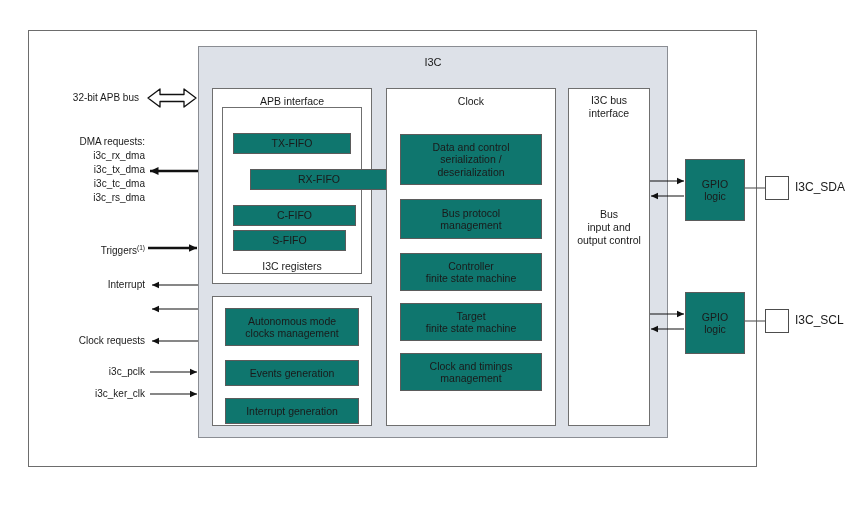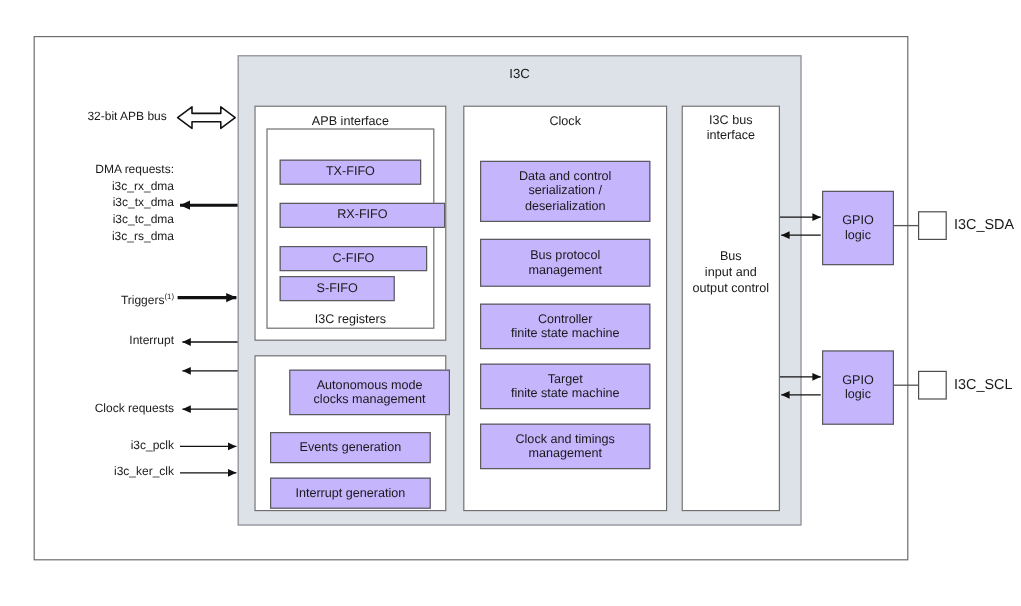--- a/index.html
+++ b/index.html
@@ -28,21 +28,21 @@
   .panel-busif{left:568px;top:88px;width:82px;height:338px;}
 
   .panel-title{position:absolute;left:0;right:0;text-align:center;
        font-size:10.5px;line-height:13px;color:#1a1a1a;}
 
   
   .regs-frame{left:222px;top:107px;width:140px;height:167px;
        background:#fff;border:1.2px solid #6f6f6f;}
 
   
-  .blk{background:#c4b5fd;border:1.2px solid #5b5b5b;
+  .blk{background:#0f766e;border:1.2px solid #5b5b5b;
        display:flex;align-items:center;justify-content:center;
        text-align:center;font-size:10.5px;line-height:12.5px;color:#1a1a1a;}
 
   
   .pin{background:#ffffff;border:1.2px solid #4d4d4d;}
   .pin-label{position:absolute;font-size:12px;line-height:13px;color:#1a1a1a;white-space:nowrap;}
 
   
   .sig{position:absolute;font-size:10px;line-height:12.2px;color:#1a1a1a;white-space:nowrap;}
   .sig.right{text-align:right;}
@@ -75,27 +75,27 @@
   <div class="sig right" style="left:0px;top:335px;width:145px;">Clock requests</div>
   <div class="sig right" style="left:0px;top:366px;width:145px;">i3c_pclk</div>
   <div class="sig right" style="left:0px;top:388px;width:145px;">i3c_ker_clk</div>
 
   <div class="abs panel panel-apb-top">
     <div class="panel-title" style="top:6px;">APB interface</div>
   </div>
   <div class="abs regs-frame"></div>
 
   <div class="abs blk" style="left:233px;top:133px;width:118px;height:21px;">TX-FIFO</div>
-  <div class="abs blk" style="left:233px;top:169px;width:138px;height:21px;">RX-FIFO</div>
+  <div class="abs blk" style="left:250px;top:169px;width:138px;height:21px;">RX-FIFO</div>
   <div class="abs blk" style="left:233px;top:205px;width:123px;height:21px;">C-FIFO</div>
-  <div class="abs blk" style="left:233px;top:230px;width:96px;height:21px;">S-FIFO</div>
+  <div class="abs blk" style="left:233px;top:230px;width:113px;height:21px;">S-FIFO</div>
   <div class="abs" style="left:222px;top:259px;width:140px;height:14px;text-align:center;font-size:10.5px;line-height:14px;">I3C registers</div>
 
   <div class="abs panel panel-apb-bot"></div>
-  <div class="abs blk" style="left:225px;top:308px;width:134px;height:38px;white-space:pre-line;margin-left:16px;">Autonomous mode
+  <div class="abs blk" style="left:225px;top:308px;width:134px;height:38px;white-space:pre-line;">Autonomous mode
 clocks management</div>
   <div class="abs blk" style="left:225px;top:360px;width:134px;height:26px;white-space:pre-line;">Events generation</div>
   <div class="abs blk" style="left:225px;top:398px;width:134px;height:26px;white-space:pre-line;">Interrupt generation</div>
 
   <div class="abs panel panel-kernel">
     <div class="panel-title" style="top:6px;">Clock</div>
   </div>
   <div class="abs blk" style="left:400px;top:134px;width:142px;height:51px;white-space:pre-line;">Data and control
 serialization /
 deserialization</div>

